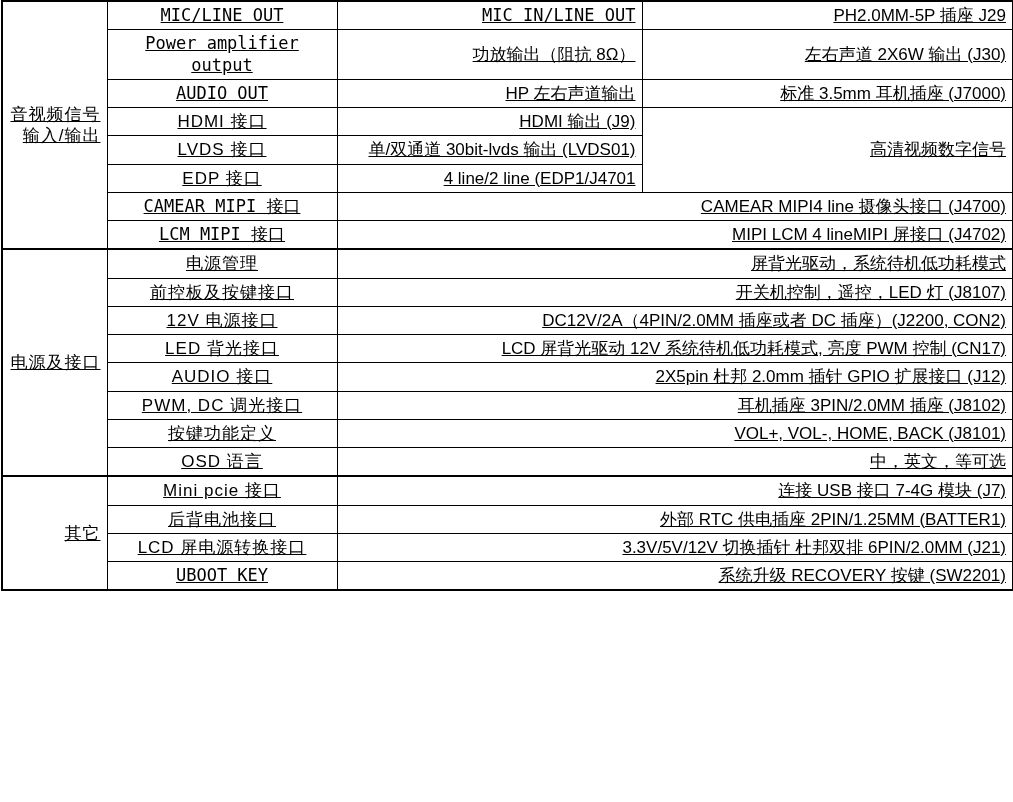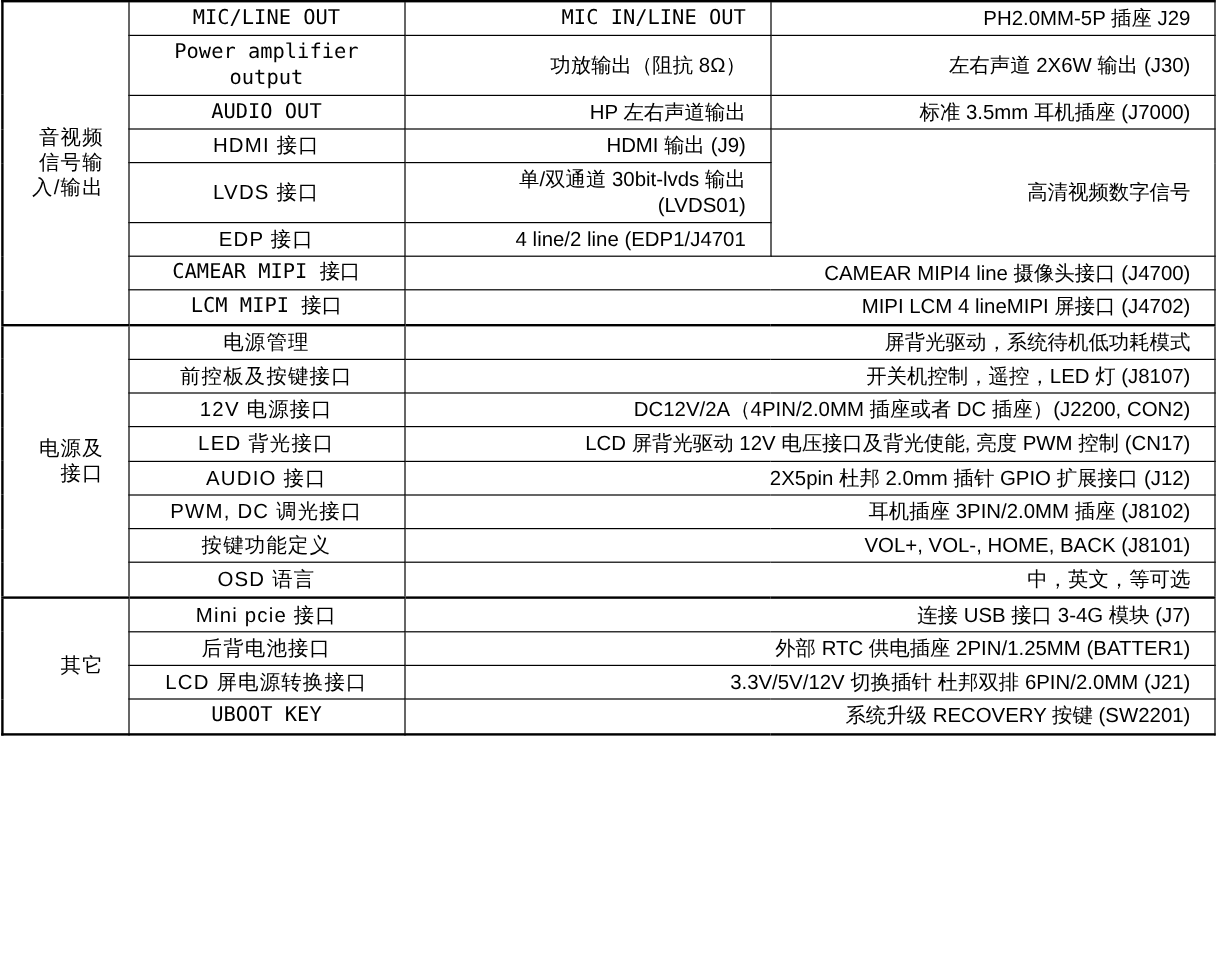--- a/index.html
+++ b/index.html
@@ -15,24 +15,25 @@
   }
   #spec-table {
     border-collapse: collapse;
     table-layout: fixed;
     width: 1011px;
     margin: 0 1px;
     border: 2px solid #000;
   }
   #spec-table td {
     border: 1px solid #000;
-    padding: 3px 20px;
+    padding: 3px 6px;
     vertical-align: middle;
     font-size: 17px;
     line-height: 1.25;
+    text-decoration: underline;
   }
   
   col.c0 { width: 105px; }
   col.c1 { width: 230px; }
   col.c2 { width: 305px; }
   col.c3 { width: 371px; }
 
   td.group {
     text-align: right;
     font-size: 17px;
@@ -123,21 +124,21 @@
     <tr>
       <td class="label cjk">前控板及按键接口</td>
       <td class="val" colspan="2">开关机控制，遥控，LED 灯 (J8107)</td>
     </tr>
     <tr>
       <td class="label cjk">12V 电源接口</td>
       <td class="val" colspan="2">DC12V/2A（4PIN/2.0MM 插座或者 DC 插座）(J2200, CON2)</td>
     </tr>
     <tr>
       <td class="label cjk">LED 背光接口</td>
-      <td class="val" colspan="2">LCD 屏背光驱动 12V 电压接口及背光使能, 亮度 PWM 控制 (CN17)</td>
+      <td class="val" colspan="2">LCD 屏背光驱动 12V 系统待机低功耗模式, 亮度 PWM 控制 (CN17)</td>
     </tr>
     <tr>
       <td class="label cjk">AUDIO 接口</td>
       <td class="val" colspan="2">2X5pin 杜邦 2.0mm 插针 GPIO 扩展接口 (J12)</td>
     </tr>
     <tr>
       <td class="label cjk">PWM, DC 调光接口</td>
       <td class="val" colspan="2">耳机插座 3PIN/2.0MM 插座 (J8102)</td>
     </tr>
     <tr>
@@ -145,21 +146,21 @@
       <td class="val" colspan="2">VOL+, VOL-, HOME, BACK (J8101)</td>
     </tr>
     <tr>
       <td class="label cjk">OSD 语言</td>
       <td class="val" colspan="2">中，英文，等可选</td>
     </tr>
 
     <tr>
       <td class="group thick-top" rowspan="4">其它</td>
       <td class="label cjk thick-top">Mini pcie 接口</td>
-      <td class="val thick-top" colspan="2">连接 USB 接口 3-4G 模块 (J7)</td>
+      <td class="val thick-top" colspan="2">连接 USB 接口 7-4G 模块 (J7)</td>
     </tr>
     <tr>
       <td class="label cjk">后背电池接口</td>
       <td class="val" colspan="2">外部 RTC 供电插座 2PIN/1.25MM (BATTER1)</td>
     </tr>
     <tr>
       <td class="label cjk small">LCD 屏电源转换接口</td>
       <td class="val" colspan="2">3.3V/5V/12V 切换插针 杜邦双排 6PIN/2.0MM (J21)</td>
     </tr>
     <tr>

